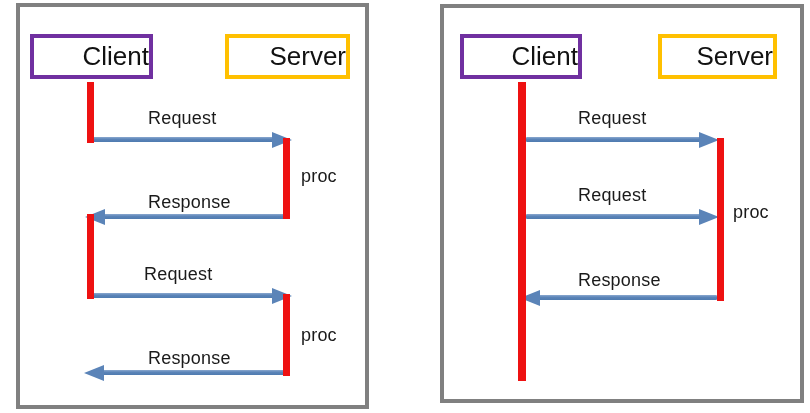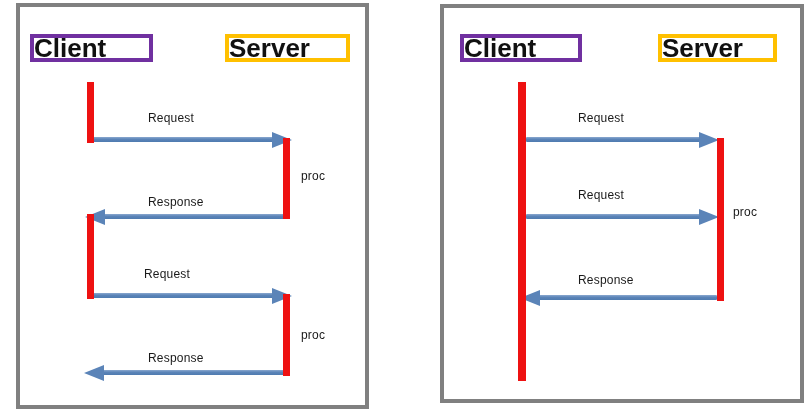--- a/index.html
+++ b/index.html
@@ -10,37 +10,37 @@
     --panel-border:#808080;
     --text:#1a1a1a;
   }
   *{margin:0;padding:0;box-sizing:border-box;}
   html,body{width:810px;height:413px;background:#ffffff;overflow:hidden;
     font-family:"Liberation Sans","DejaVu Sans",sans-serif;color:var(--text);}
   .canvas{position:relative;width:810px;height:413px;background:#ffffff;}
   .panel{position:absolute;border:4px solid var(--panel-border);background:#ffffff;}
   .panel-left{left:16px;top:3px;width:353px;height:406px;}
   .panel-right{left:440px;top:4px;width:364px;height:399px;}
-  .actor{position:absolute;height:28px;background:#ffffff;border:4px solid;
-    display:flex;align-items:center;justify-content:flex-start;
-    font-weight:bold;font-size:26px;color:#111;z-index:5;}
+  .actor{position:absolute;height:45px;background:#ffffff;border:4px solid;
+    display:flex;align-items:center;justify-content:flex-end;
+    font-weight:normal;font-size:26px;color:#111;z-index:5;}
   .actor.client{border-color:var(--client-box-border);}
   .actor.server{border-color:var(--server-box-border);}
   .bar{position:absolute;width:7px;background:var(--activation-bar);z-index:3;}
   .arrow{position:absolute;height:16px;z-index:2;}
   .arrow .shaft{position:absolute;top:5px;height:5px;border-radius:1px;
     background:linear-gradient(180deg,#8aa8cf 0%,#5b84b8 45%,#4f7bb0 100%);}
   .arrow.right .shaft{left:0;right:14px;}
   .arrow.left  .shaft{left:14px;right:0;}
   .arrow .head{position:absolute;top:0;width:0;height:0;}
   .arrow.right .head{right:0;border-top:8px solid transparent;
     border-bottom:8px solid transparent;border-left:20px solid var(--arrow);}
   .arrow.left .head{left:0;border-top:8px solid transparent;
     border-bottom:8px solid transparent;border-right:20px solid var(--arrow);}
-  .msg{position:absolute;font-size:12px;line-height:20px;color:var(--text);z-index:4;
+  .msg{position:absolute;font-size:18px;line-height:20px;color:var(--text);z-index:4;
     letter-spacing:0.2px;}
 </style>
 </head>
 <body>
 
 <div class="canvas">
 
   <section class="panel panel-left">
     <div class="actor client" style="left:10px;top:27px;width:123px;">
       <span>Client</span>

